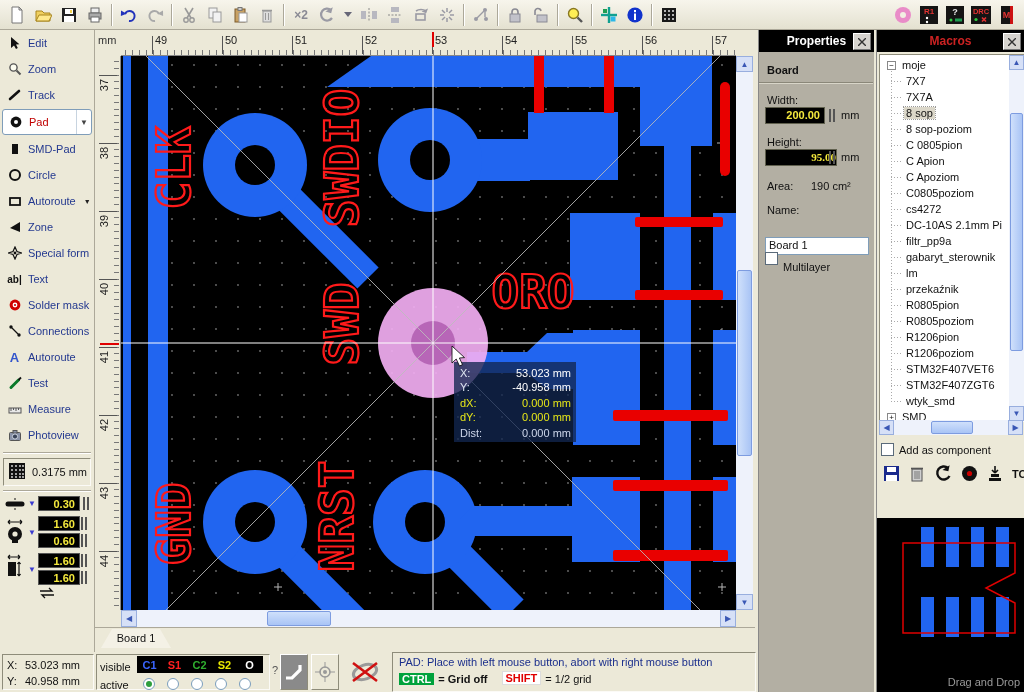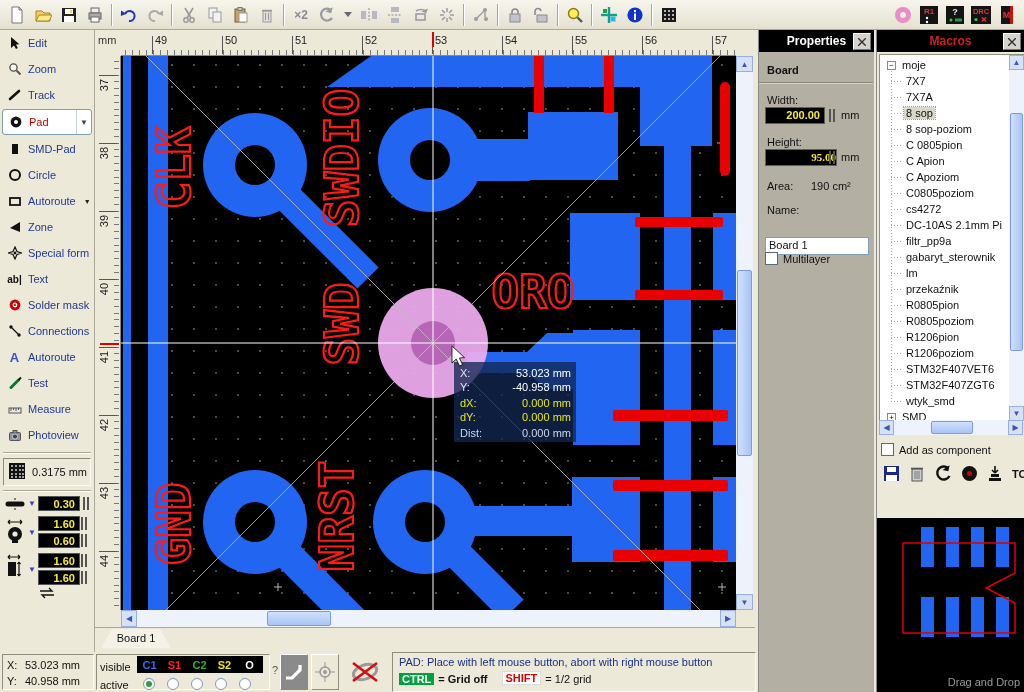--- a/index.html
+++ b/index.html
@@ -817,21 +817,21 @@
       <span class="mmlbl" style="left:82px;top:57px;">mm</span>
       <span class="plbl" style="top:84px;">Height:</span>
       <span class="blackbox" style="left:6px;top:97px;width:72px;height:17px;line-height:15px;font-family:Liberation Serif, serif;">95.00</span>
       <span class="grip abs" style="left:69px;top:99px;"></span>
       <span class="mmlbl" style="left:82px;top:99px;">mm</span>
       <span class="plbl navy" style="top:128px;">Area:</span>
       <span class="plbl navy" style="left:52px;top:128px;">190 cm²</span>
       <span class="plbl" style="top:152px;">Name:</span>
       <div id="prop-name-input"><span>Board 1</span></div>
       <span class="cb" style="left:6px;top:200px;"></span>
-      <span class="plbl" style="left:24px;top:201px;">Multilayer</span>
+      <span class="plbl" style="left:24px;top:209px;">Multilayer</span>
     </div>
   </div>
 
   <div id="macros" class="abs">
     <div class="phdr">
       <span class="ptitle">Macros</span>
       <span class="closebtn">
           <svg width="8" height="8">
             <path d="M0,0 L8,8 M8,0 L0,8" stroke="#333" stroke-width="1.4"></path>
           </svg>

